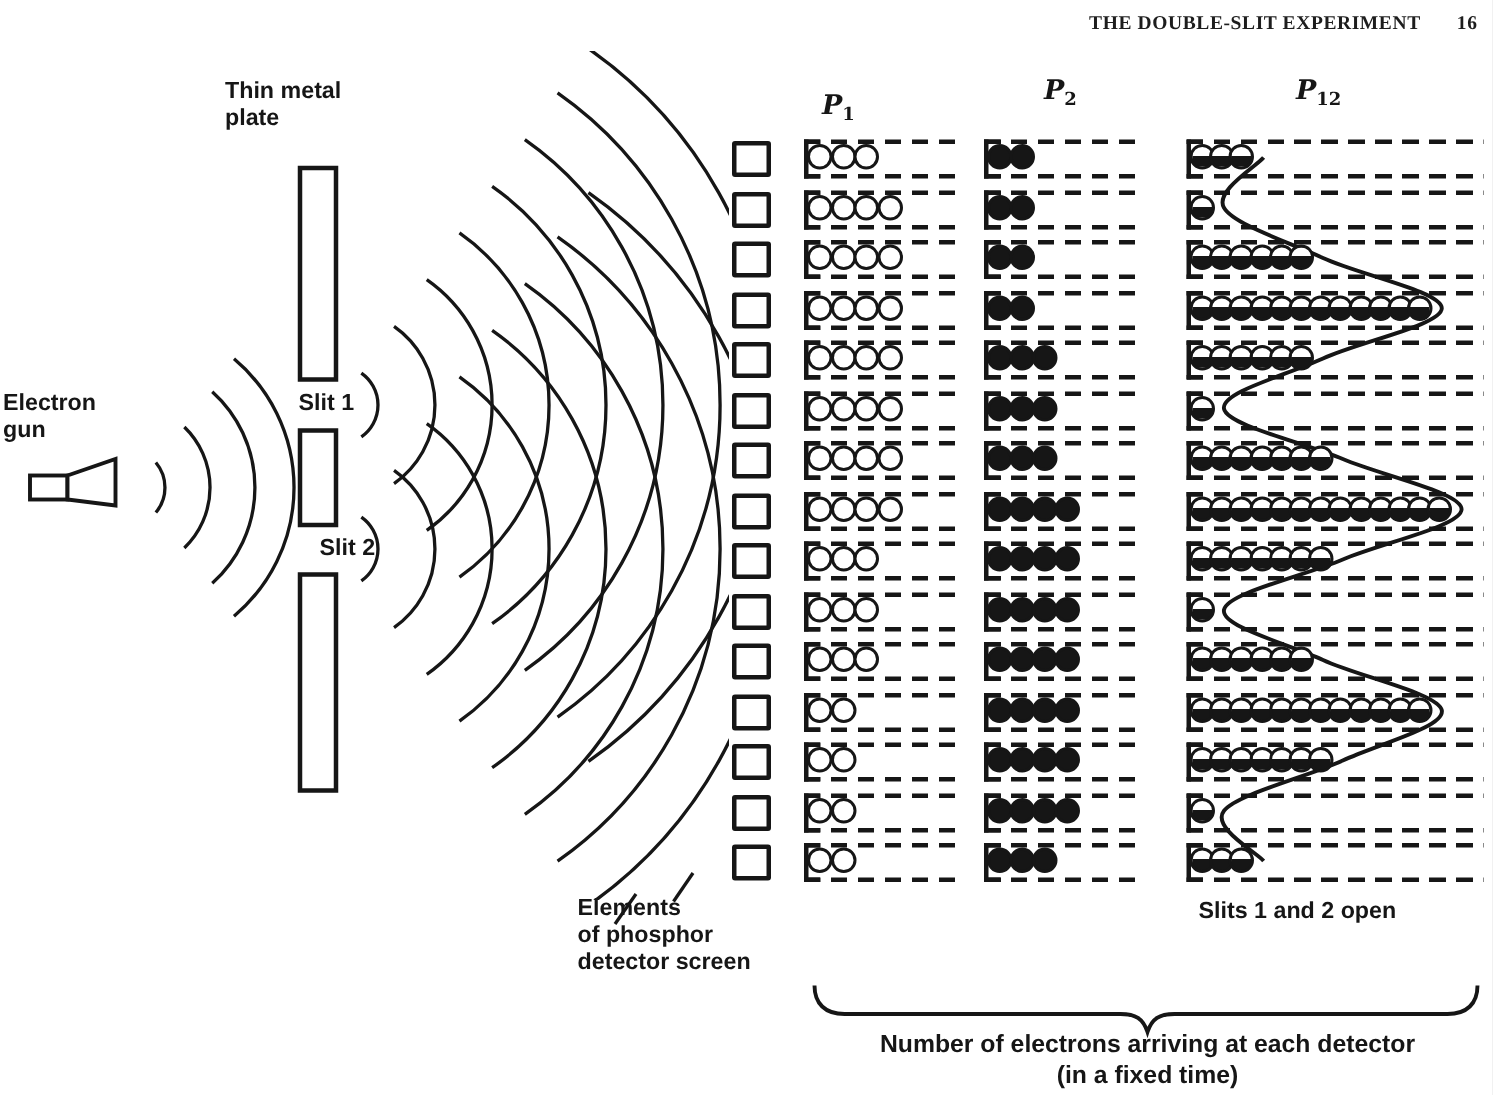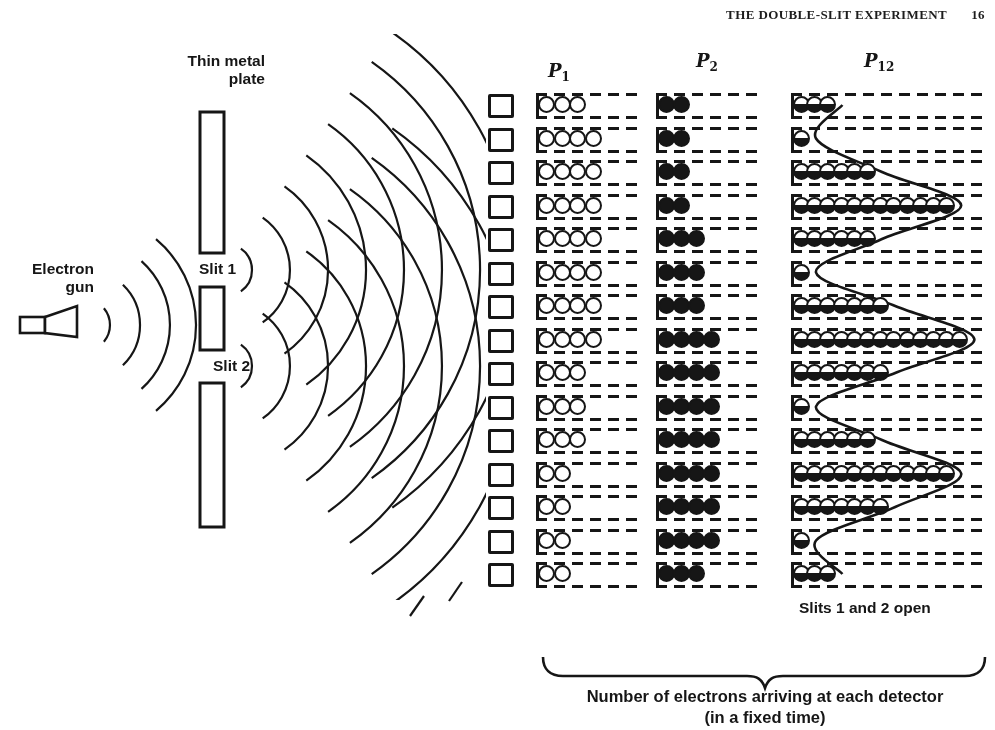--- a/index.html
+++ b/index.html
@@ -9,21 +9,21 @@
     font-family:"Liberation Sans", sans-serif; color:var(--ink); overflow:hidden;
   }
   .abs{position:absolute;}
   
   .hdr{
     top:7px; right:10px; display:flex; gap:24px; align-items:baseline;
     font-family:"Liberation Serif", serif; font-weight:700; font-size:13px;
     letter-spacing:0.4px; color:#1d1d1d;
   }
   
-  .lbl{font-size:15.5px; font-weight:700; line-height:18px; color:var(--ink); text-align:right;}
+  .lbl{font-size:15.5px; font-weight:700; line-height:18px; color:var(--ink); text-align:left;}
   .lbl.left{text-align:left;}
   .psym{font-family:"DejaVu Serif", serif; font-style:italic; font-weight:700; font-size:18px;}
   .psym sub{font-style:normal; font-size:12px; font-weight:700; vertical-align:-4px; letter-spacing:0;}
   .cap{font-size:15.5px; font-weight:700; line-height:19px; text-align:left;}
   .cap span{display:block;}
   .cap span:empty{display:none;}
   .foot{font-size:16.5px; font-weight:700; line-height:21px; text-align:center; width:600px;}
   
   #bins{z-index:1;} #curveL{z-index:2;} #dots{z-index:3;} .txt{z-index:4;}
   #apparatus{z-index:1; left:0; top:0;}
@@ -614,20 +614,25 @@
       <div class="dot half" style="left: 793px; top: 565px;"></div>
       <div class="dot half" style="left: 806.2px; top: 565px;"></div>
       <div class="dot half" style="left: 819.4px; top: 565px;"></div>
     </div>
 
   <div class="abs lbl txt" style="left:150px; top:52px; width:115px;">Thin metal plate</div>
   <div class="abs lbl txt" style="left:2px; top:260px; width:92px;">Electron gun</div>
   <div class="abs lbl left txt" style="left:199px; top:260px; width:60px;">Slit 1</div>
   <div class="abs lbl left txt" style="left:213px; top:357px; width:60px;">Slit 2</div>
 
+  <div class="abs lbl txt" style="left:385px; top:597px; width:140px;">
+    <span style="display:block">Elements</span>
+    <span style="display:block">of phosphor</span>
+    <span style="display:block">detector screen</span>
+  </div>
 
   <div class="abs psym txt" style="left:548px; top:60px;">
     <span>P</span><sub>1</sub>
   </div>
   <div class="abs psym txt" style="left:696px; top:50px;">
     <span>P</span><sub>2</sub>
   </div>
   <div class="abs psym txt" style="left:864px; top:50px;">
     <span>P</span><sub>12</sub>
   </div>

